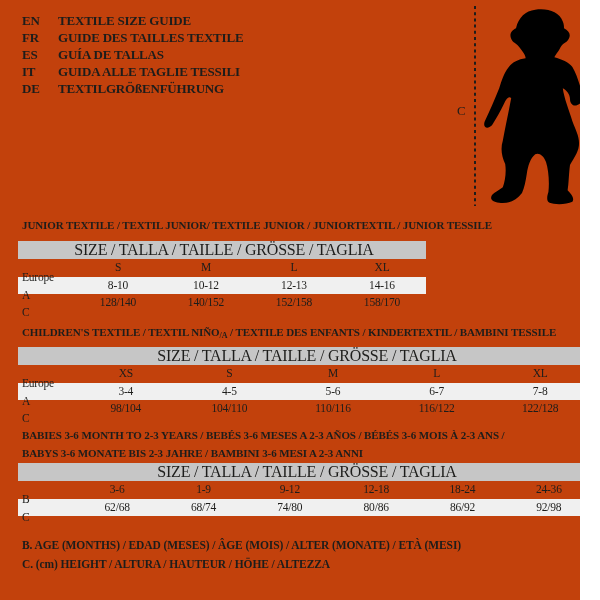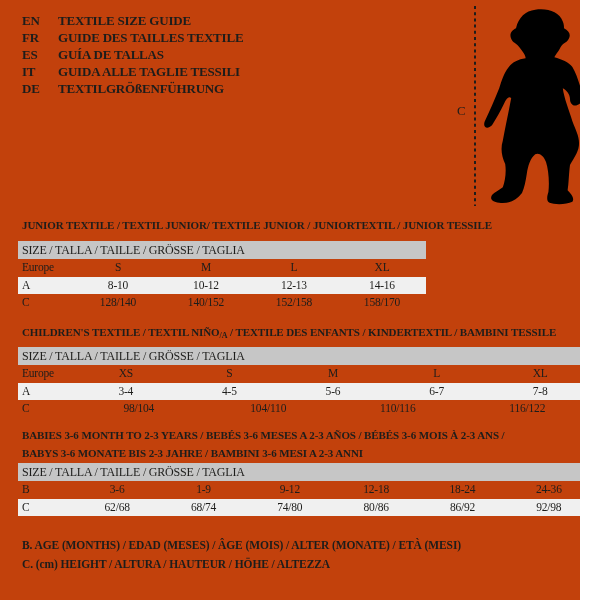--- a/index.html
+++ b/index.html
@@ -14,24 +14,24 @@
   .lang-row { display:flex; font-weight:bold; font-size:13px; line-height:17px; letter-spacing:-0.2px; }
   .lang-code { width:36px; }
   
   .figure-svg { position:absolute; left:440px; top:0; width:160px; height:212px; }
   .measure-c { position:absolute; left:457px; top:103px; font-size:13px; font-weight:normal; }
   
   .sec-title { position:absolute; left:22px; font-weight:bold; font-size:11px; letter-spacing:-0.1px; white-space:nowrap; line-height:18px; }
   .sub-part { font-size:8px; position:relative; top:2px; }
   
   .size-table { position:absolute; left:18px; }
-  .thead { background:#c6c6c6; height:18px; line-height:18px; padding-left:4px; font-size:12px; letter-spacing:-0.2px; }
+  .thead { background:#c6c6c6; height:18px; line-height:18px; padding-left:4px; font-size:16px; letter-spacing:-0.2px;text-align:center; }
   .trow { display:flex; height:17.5px; line-height:17.5px; font-size:11.5px; letter-spacing:-0.2px; }
   .trow.alt { background:#f0f0f0; }
-  .tlabel { width:52px; padding-left:4px; }
+  .tlabel { width:52px; padding-left:4px;margin-top:10px; }
   .tcell { flex:1; text-align:center; }
   
   .footnotes { position:absolute; left:22px; top:536px; font-weight:bold; font-size:11.5px; line-height:18.5px; letter-spacing:-0.1px; white-space:nowrap; }
 </style>
 </head>
 <body>
 
 <div class="canvas">
 
   <div class="lang-list">
@@ -109,20 +109,21 @@
       <span class="tcell">5-6</span>
       <span class="tcell">6-7</span>
       <span class="tcell">7-8</span>
     </div>
     <div class="trow">
       <span class="tlabel">C</span>
       <span class="tcell">98/104</span>
       <span class="tcell">104/110</span>
       <span class="tcell">110/116</span>
       <span class="tcell">116/122</span>
+      <span class="tcell">122/128</span>
     </div>
   </div>
 
   <div class="sec-title" style="top:426px;">
     <div>BABIES 3-6 MONTH TO 2-3 YEARS / BEBÉS 3-6 MESES A 2-3 AÑOS / BÉBÉS 3-6 MOIS À 2-3 ANS /</div>
     <div>BABYS 3-6 MONATE BIS 2-3 JAHRE / BAMBINI 3-6 MESI A 2-3 ANNI</div>
   </div>
   <div class="size-table" style="top:463px; width:574px;">
     <div class="thead">SIZE / TALLA / TAILLE / GRÖSSE / TAGLIA</div>
     <div class="trow">

